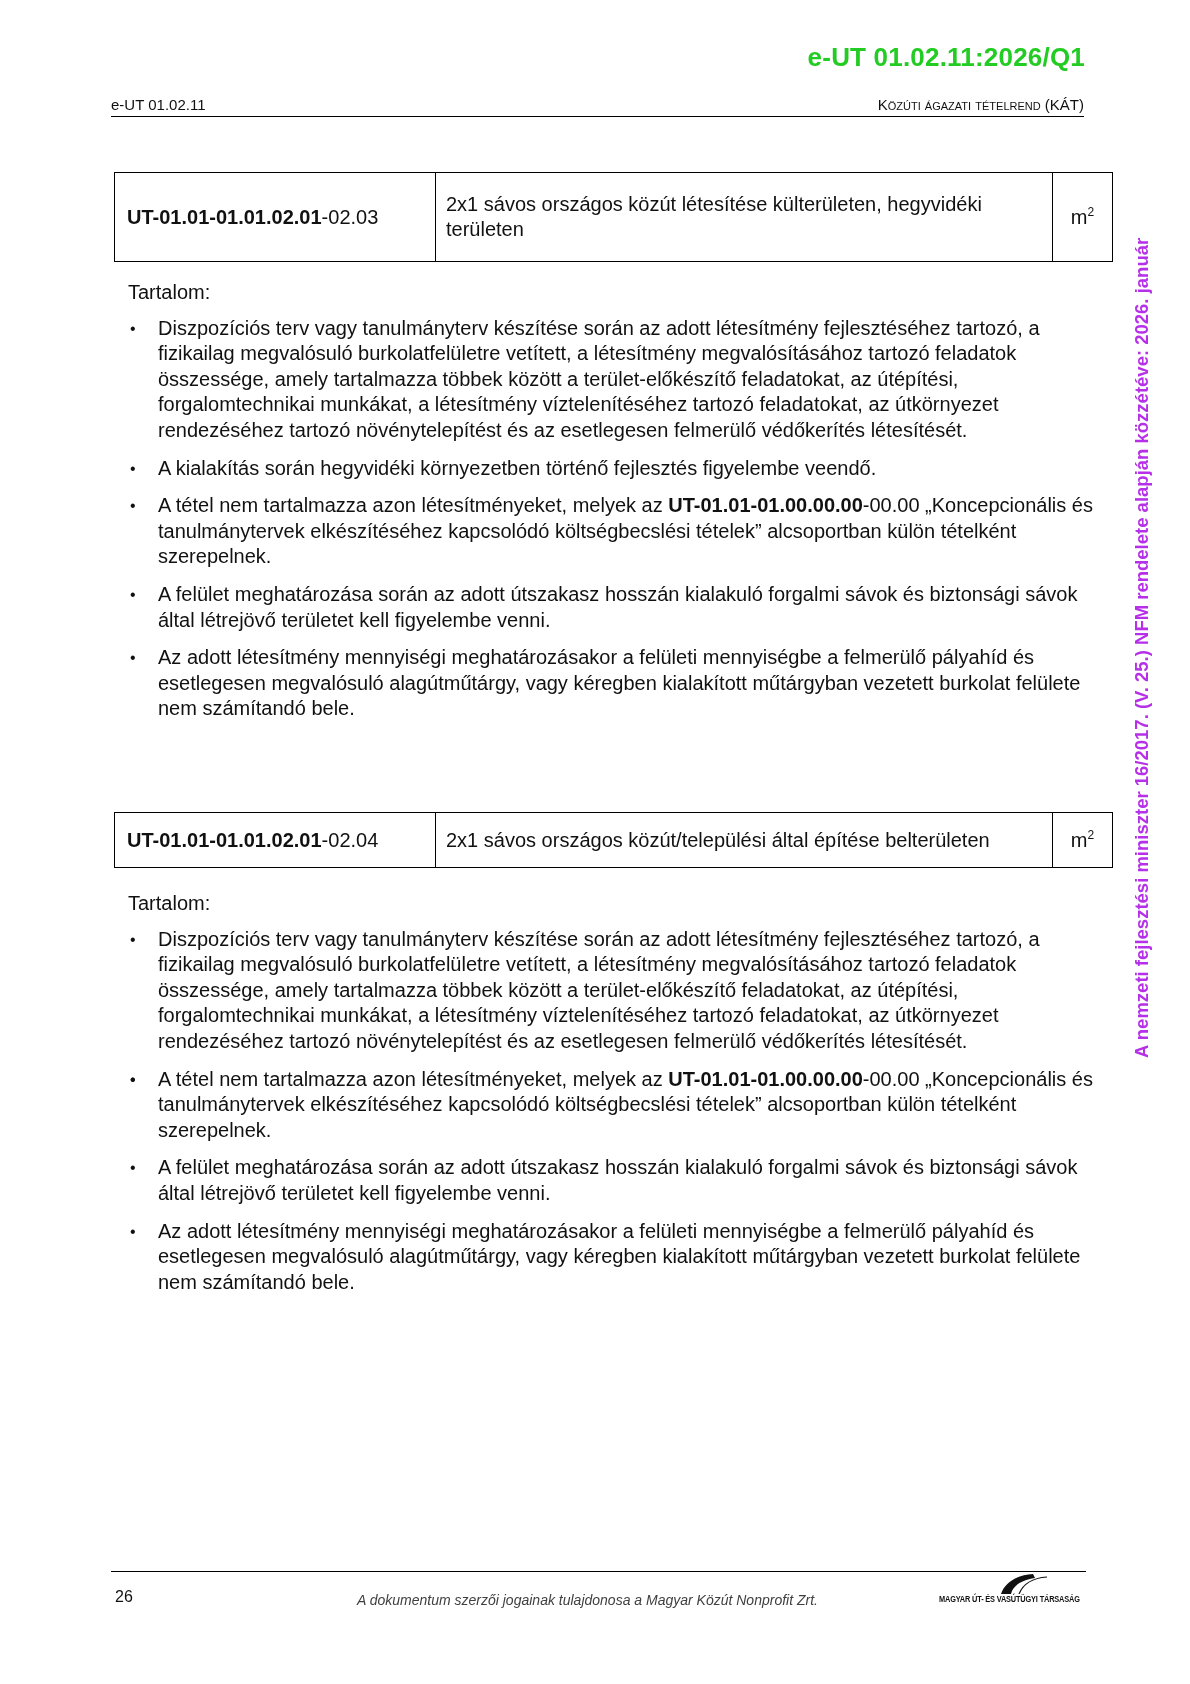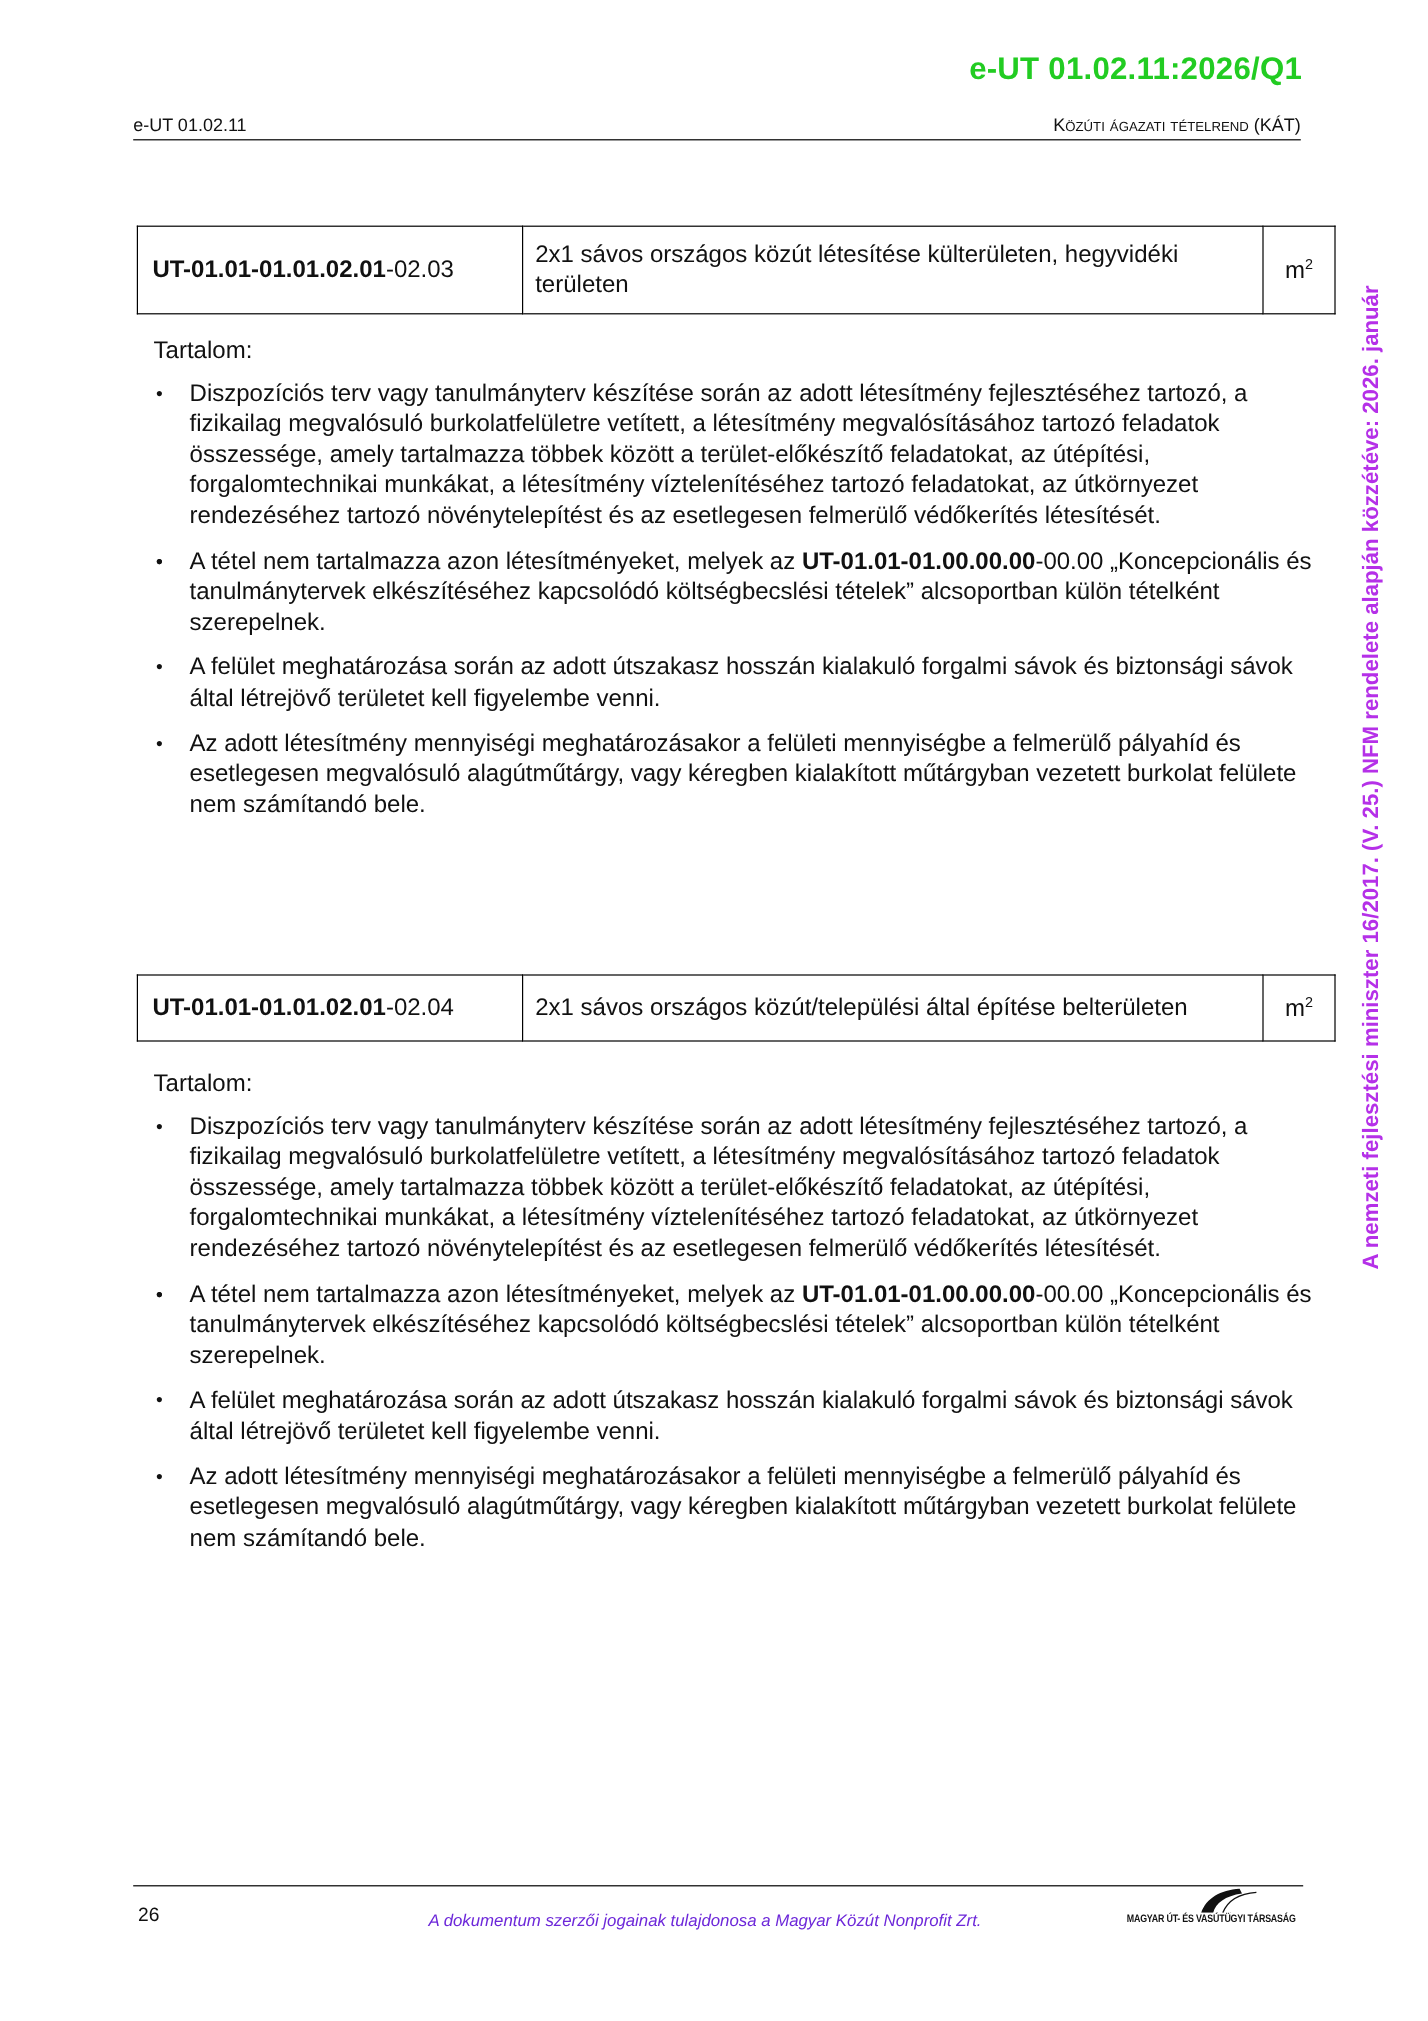--- a/index.html
+++ b/index.html
@@ -12,35 +12,35 @@
   .header .left { position: absolute; left: 0; top: 0; }
   .header .right { position: absolute; right: 0; top: 0; font-variant: small-caps; letter-spacing: 0; }
   .item-table { position: absolute; left: 114px; width: 999px; border-collapse: collapse;
                 border: 1.8px solid #000; }
   .item-table td { border: 1px solid #000; font-size: 20px; vertical-align: middle; }
   .item-table td.code { width: 300px; padding: 0 8px 0 12px; white-space: nowrap; }
   .item-table td.code b { font-weight: bold; }
   .item-table td.desc { padding: 0 10px; line-height: 25px; }
   .item-table td.unit { width: 57px; text-align: center; }
   .item-table td.unit sup { font-size: 12px; }
-  #t1 { top: 188px; height: 74px; }
+  #t1 { top: 172px; height: 90px; }
   #t2 { top: 812px; height: 56px; }
   .section { position: absolute; left: 128px; width: 990px; font-size: 20px; line-height: 25.6px; }
   .section .tartalom { margin: 0 0 10px 0; }
   .section ul { list-style: none; margin: 0; padding: 0; }
   .section li { position: relative; padding-left: 30px; margin-bottom: 12px; }
   .section li .bullet { position: absolute; left: 2px; top: 0; font-size: 16px; }
   #s1 { top: 280px; }
   #s2 { top: 891px; }
   .side-text { position: absolute; left: 1131px; top: 1058px; transform-origin: 0 0;
                transform: rotate(-90deg); white-space: nowrap; font-size: 18.5px; font-weight: bold;
                color: #b530e8; }
   .footer-rule { position: absolute; left: 111px; top: 1571px; width: 975px; border-top: 1.5px solid #000; }
   .page-num { position: absolute; left: 115px; top: 1588px; font-size: 16px; }
-  .footer-note { position: absolute; left: 357px; top: 1592px; font-size: 14px; font-style: italic; color: #6d28d9; }
+  .footer-note { position: absolute; left: 357px; top: 1592px; font-size: 14px; font-style: italic; color: #404040; }
   .logo { position: absolute; left: 935px; top: 1572px; width: 160px; height: 40px; }
   .logo .swoosh { position: absolute; left: 64px; top: 0; width: 50px; height: 22px; }
   .logo .name { position: absolute; left: 4px; top: 22px; font-size: 9px; font-weight: bold; letter-spacing: -0.2px;
                 transform: scaleX(0.82); transform-origin: 0 0; white-space: nowrap; }
 </style>
 </head>
 <body>
 
 <div class="doc-id-top">e-UT 01.02.11:2026/Q1</div>
 
@@ -56,21 +56,21 @@
     <td class="desc">2x1 sávos országos közút létesítése külterületen, hegyvidéki területen</td>
     <td class="unit"><span>m</span><sup>2</sup></td>
   </tr>
 </tbody>
   </table>
 
 <div class="section" id="s1">
   <p class="tartalom">Tartalom:</p>
   <ul>
     <li><span class="bullet">•</span><span>Diszpozíciós terv vagy tanulmányterv készítése során az adott létesítmény fejlesztéséhez tartozó, a fizikailag megvalósuló burkolatfelületre vetített, a létesítmény megvalósításához tartozó feladatok összessége, amely tartalmazza többek között a terület-előkészítő feladatokat, az útépítési, forgalomtechnikai munkákat, a létesítmény víztelenítéséhez tartozó feladatokat, az útkörnyezet rendezéséhez tartozó növénytelepítést és az esetlegesen felmerülő védőkerítés létesítését.</span></li>
-    <li><span class="bullet">•</span></li>
+    <li><span class="bullet">•</span><span>A kialakítás során hegyvidéki környezetben történő fejlesztés figyelembe veendő.</span></li>
     <li><span class="bullet">•</span><span>A tétel nem tartalmazza azon létesítményeket, melyek az </span><b>UT-01.01-01.00.00.00</b><span>-00.00</span><span> „Koncepcionális és tanulmánytervek elkészítéséhez kapcsolódó költségbecslési tételek” alcsoportban külön tételként szerepelnek.</span></li>
     <li><span class="bullet">•</span><span>A felület meghatározása során az adott útszakasz hosszán kialakuló forgalmi sávok és biztonsági sávok által létrejövő területet kell figyelembe venni.</span></li>
     <li><span class="bullet">•</span><span>Az adott létesítmény mennyiségi meghatározásakor a felületi mennyiségbe a felmerülő pályahíd és esetlegesen megvalósuló alagútműtárgy, vagy kéregben kialakított műtárgyban vezetett burkolat felülete nem számítandó bele.</span></li>
   </ul>
 </div>
 
 <table class="item-table" id="t2">
   <tbody>
       <tr>
     <td class="code"><b>UT-01.01-01.01.02.01</b><span>-02.04</span></td>

